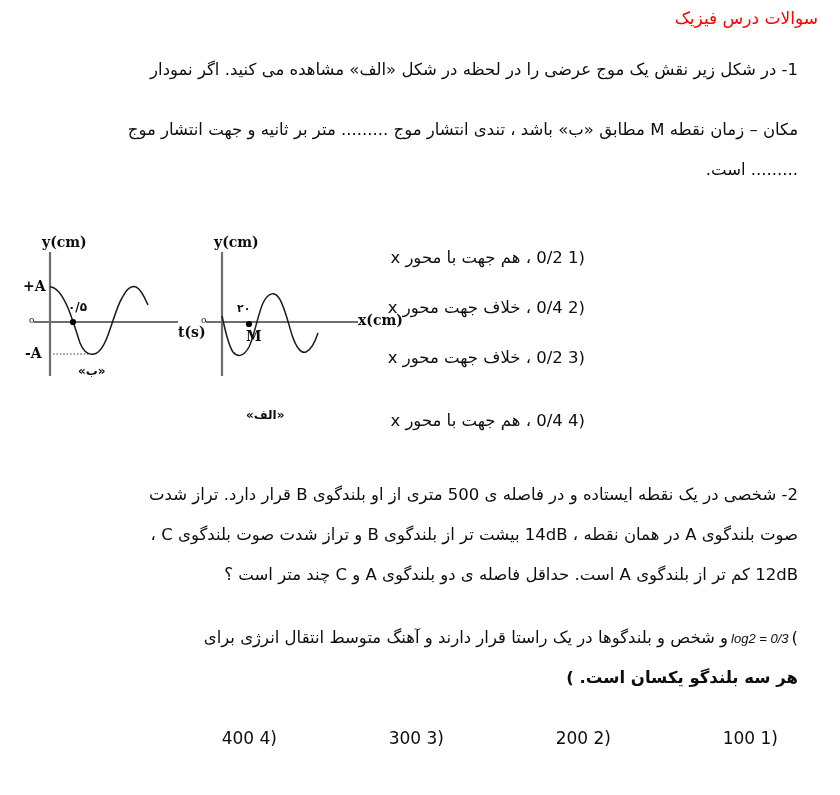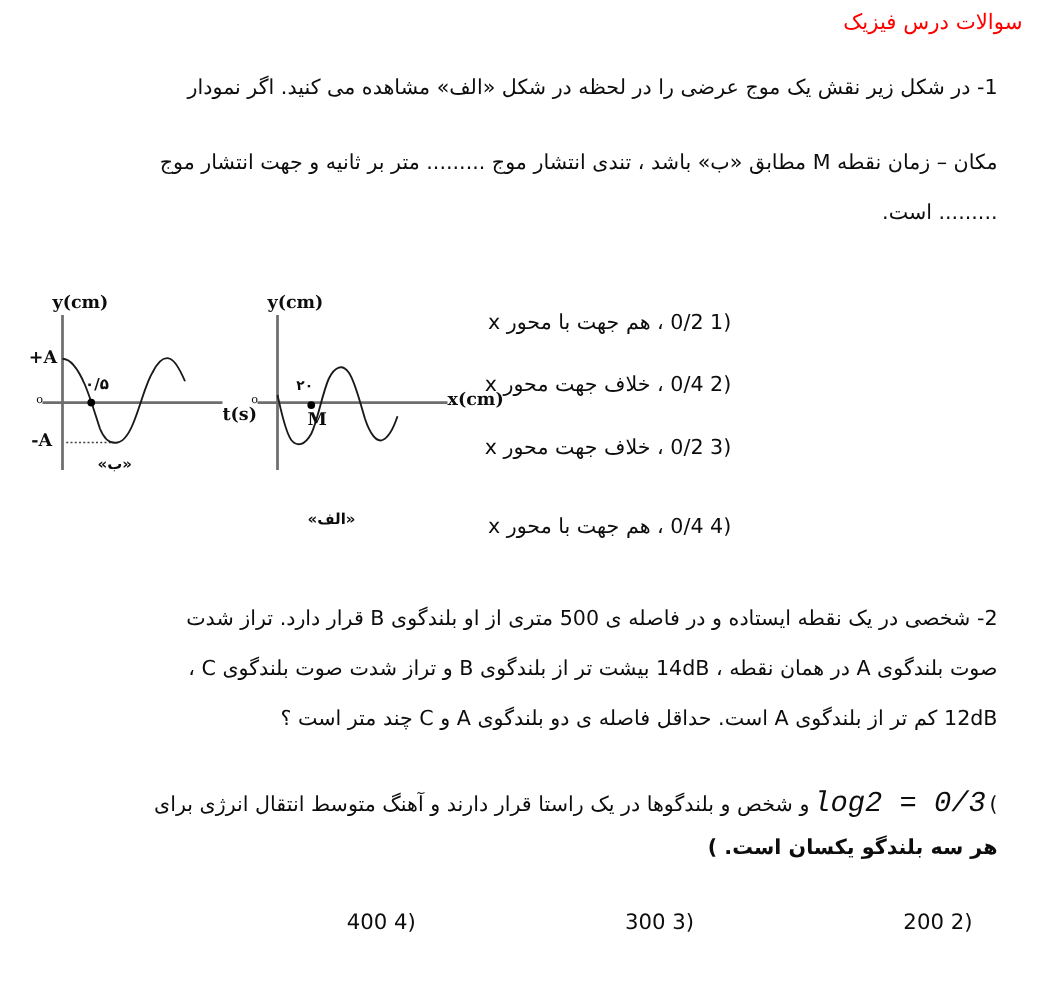--- a/index.html
+++ b/index.html
@@ -76,23 +76,23 @@
     text-align: right;
     font-size: 17px;
     white-space: nowrap;
     direction: ltr;
     unicode-bidi: isolate;
   }
   .ans .num { font-weight: normal; }
 
   
   .formula {
-    font-family: Liberation Mono, monospace;
+    font-family: Liberation Sans, sans-serif;
     font-style: italic;
-    font-size: 23px;
+    font-size: 13px;
     direction: ltr;
     unicode-bidi: isolate;
     display: inline-block;
     padding: 0 3px;
   }
 
   
   .ltr {
     direction: ltr;
     unicode-bidi: isolate;
@@ -218,20 +218,24 @@
   <div class="qline" style="top:563px; right:42px; left:42px;">12dB کم تر از بلندگوی A است. حداقل فاصله ی دو بلندگوی A و C چند متر است ؟</div>
 
   <div class="qline" style="top:626px; right:42px; left:42px;">
     <span>)</span><span class="formula">log2 = 0/3</span><span>و شخص و بلندگوها در یک راستا قرار دارند و آهنگ متوسط انتقال انرژی برای</span>
   </div>
 
   <div class="qline" style="top:666px; right:42px; left:42px;font-weight:bold;">هر سه بلندگو یکسان است. )</div>
 
   <div class="answers-row">
     <div class="ans">
+      <span class="num">100</span>
+      <span class="num">1)</span>
+    </div>
+    <div class="ans">
       <span class="num">200</span>
       <span class="num">2)</span>
     </div>
     <div class="ans">
       <span class="num">300</span>
       <span class="num">3)</span>
     </div>
     <div class="ans">
       <span class="num">400</span>
       <span class="num">4)</span>

